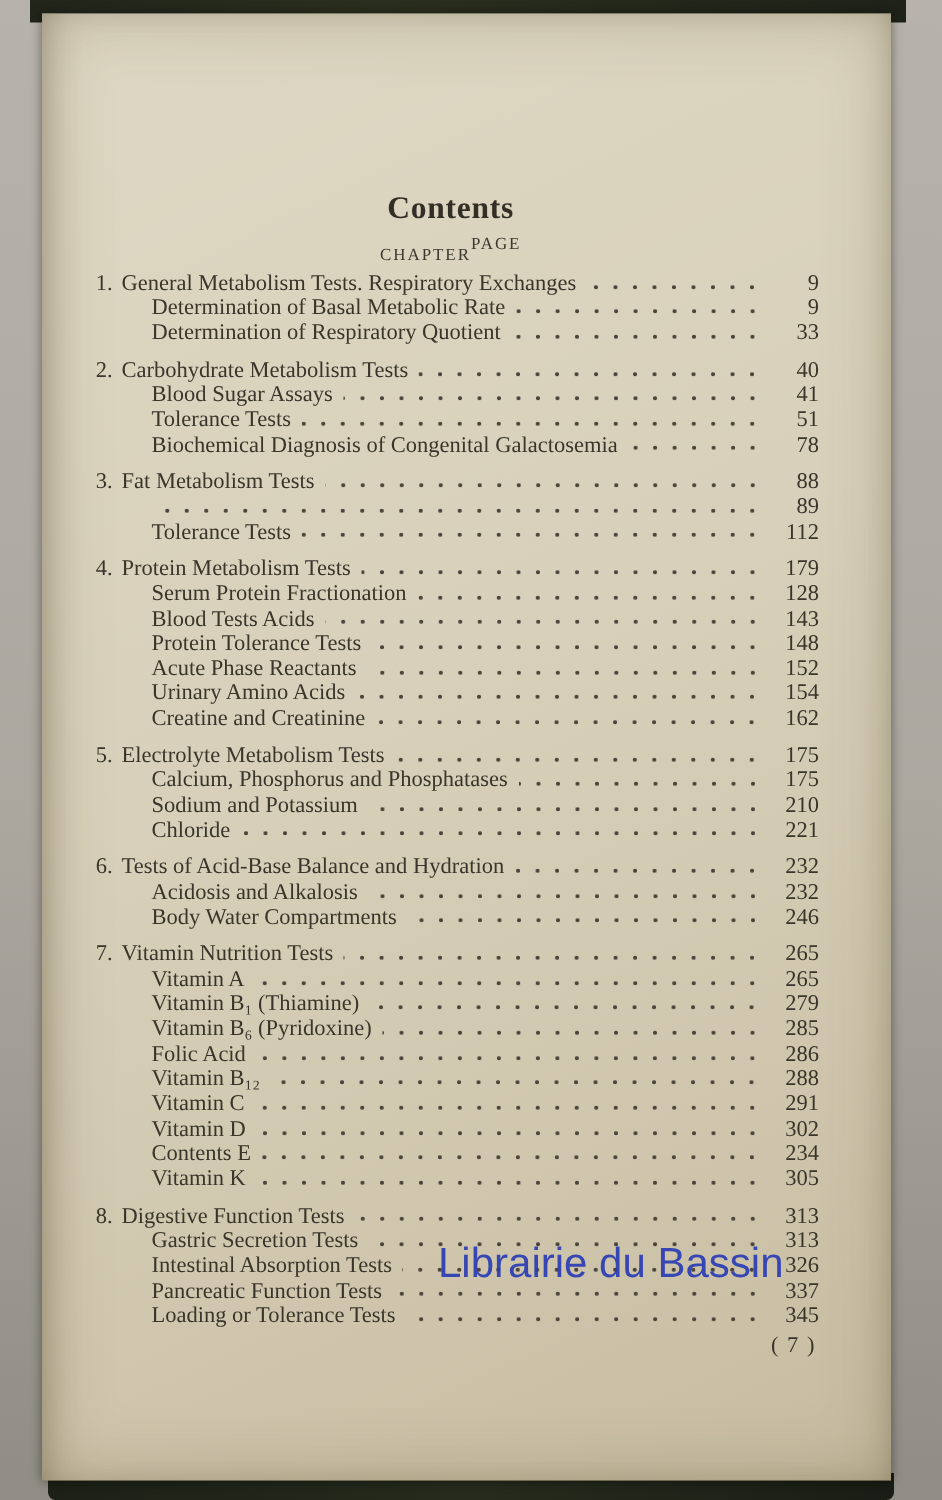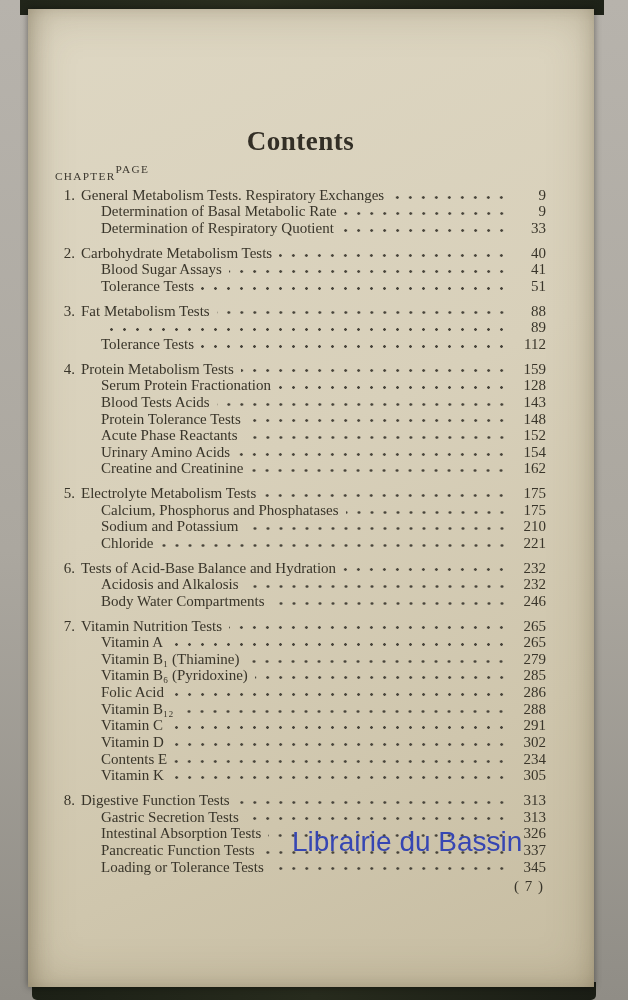--- a/index.html
+++ b/index.html
@@ -28,29 +28,29 @@
       inset -10px 0 20px -14px rgba(70, 60, 35, 0.35),
       0 0 7px rgba(0,0,0,0.45);
   }
   .content {
     position: absolute; top: 0; left: 27px; right: 48px;
     color: #39352a;
   }
   .toc-title {
     margin-top: 117px;
     text-align: center;
-    font-size: 27px;
+    font-size: 21px;
     font-weight: 700;
     letter-spacing: 0.5px;
     color: #332f26;
   }
   .col-headers {
     margin-top: 13px;
     display: flex;
-    justify-content: flex-start;
+    justify-content: center;
     align-items: flex-end;
     font-size: 11.3px;
     letter-spacing: 1.3px;
     color: #3d3930;
   }
   .col-headers .page-h { position: relative; top: -7px; }
   .toc-list { margin-top: 5px; }
   .row {
     display: flex;
     align-items: center;
@@ -137,40 +137,45 @@
         <div class="row sub">
           <span class="t">Blood Sugar Assays</span>
           <span class="leader"></span>
           <span class="pg">41</span>
         </div>
         <div class="row sub">
           <span class="t">Tolerance Tests</span>
           <span class="leader"></span>
           <span class="pg">51</span>
         </div>
+        <div class="row sub">
+          <span class="t">Biochemical Diagnosis of Congenital Galactosemia</span>
+          <span class="leader"></span>
+          <span class="pg">78</span>
+        </div>
         <div class="row chapter">
           <span class="num">3.</span>
           <span class="t">Fat Metabolism Tests</span>
           <span class="leader"></span>
           <span class="pg">88</span>
         </div>
         <div class="row sub">
           <span class="leader"></span>
           <span class="pg">89</span>
         </div>
         <div class="row sub">
           <span class="t">Tolerance Tests</span>
           <span class="leader"></span>
           <span class="pg">112</span>
         </div>
         <div class="row chapter">
           <span class="num">4.</span>
           <span class="t">Protein Metabolism Tests</span>
           <span class="leader"></span>
-          <span class="pg">159</span>
+          <span class="pg">179</span>
         </div>
         <div class="row sub">
           <span class="t">Serum Protein Fractionation</span>
           <span class="leader"></span>
           <span class="pg">128</span>
         </div>
         <div class="row sub">
           <span class="t">Blood Tests Acids</span>
           <span class="leader"></span>
           <span class="pg">143</span>

